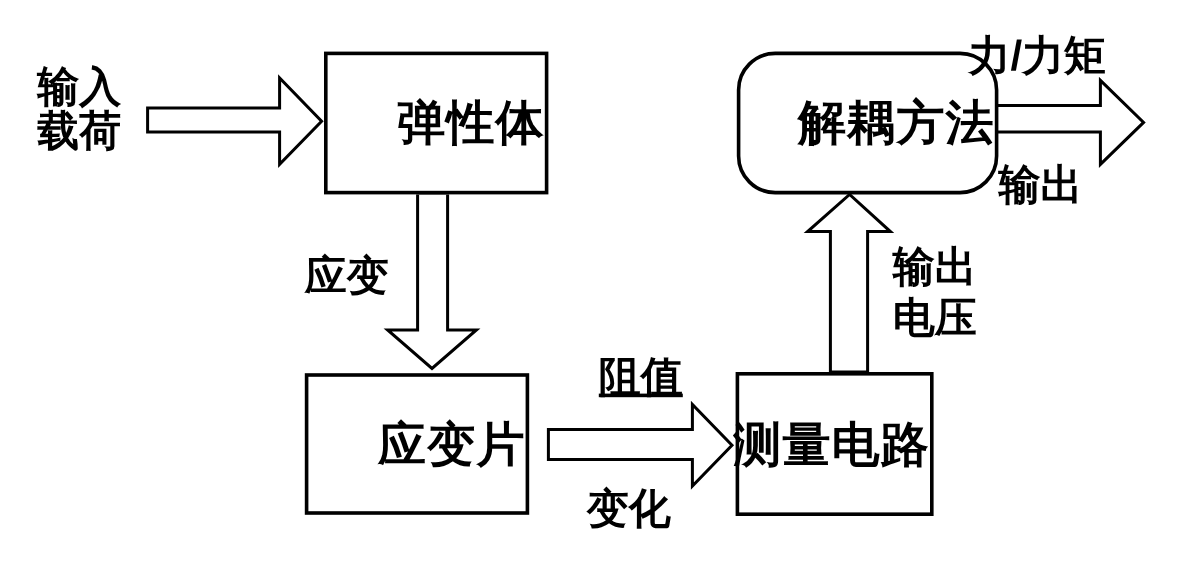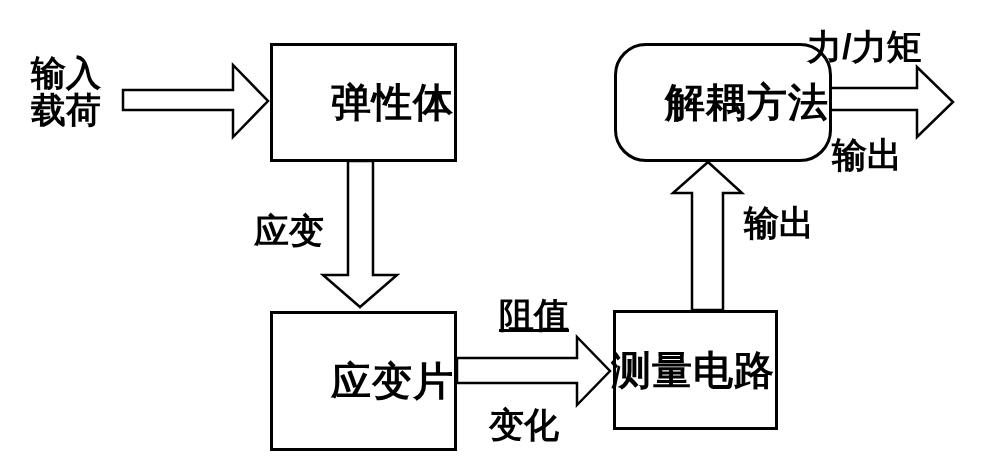--- a/index.html
+++ b/index.html
@@ -36,21 +36,21 @@
     border: 3px solid #000000;
     background: #ffffff;
     display: flex;
     align-items: center;
     justify-content: flex-end;
     font-size: 40px;
     letter-spacing: 1px;
     white-space: nowrap;
   }
   .node-elastic   { left: 270px; top: 43px;  width: 187px; height: 119px; }
-  .node-gauge     { left: 270px; top: 311px; width: 187px; height: 140px; }
+  .node-gauge     { left: 254px; top: 311px; width: 187px; height: 118px; }
   .node-circuit   { left: 613px; top: 310px; width: 165px; height: 120px; }
   .node-decouple  { left: 614px; top: 43px;  width: 218px; height: 119px; border-radius: 32px; }
   .lbl {
     position: absolute;
     font-size: 35px;
     line-height: 37px;
     white-space: nowrap;
   }
   .lbl-input-load     { left: 31px;  top: 54px; }
   .lbl-strain         { left: 254px; top: 212px; }
@@ -94,19 +94,20 @@
     <div>载荷</div>
   </div>
 
   <div class="lbl lbl-strain">应变</div>
 
   <div class="lbl lbl-resistance-1">阻值</div>
   <div class="lbl lbl-resistance-2">变化</div>
 
   <div class="lbl lbl-output-voltage">
     <div>输出</div>
+    <div>电压</div>
   </div>
 
   <div class="lbl lbl-force-torque">力/力矩</div>
 
   <div class="lbl lbl-output-right">输出</div>
 
 </div>
 
 </body></html>

